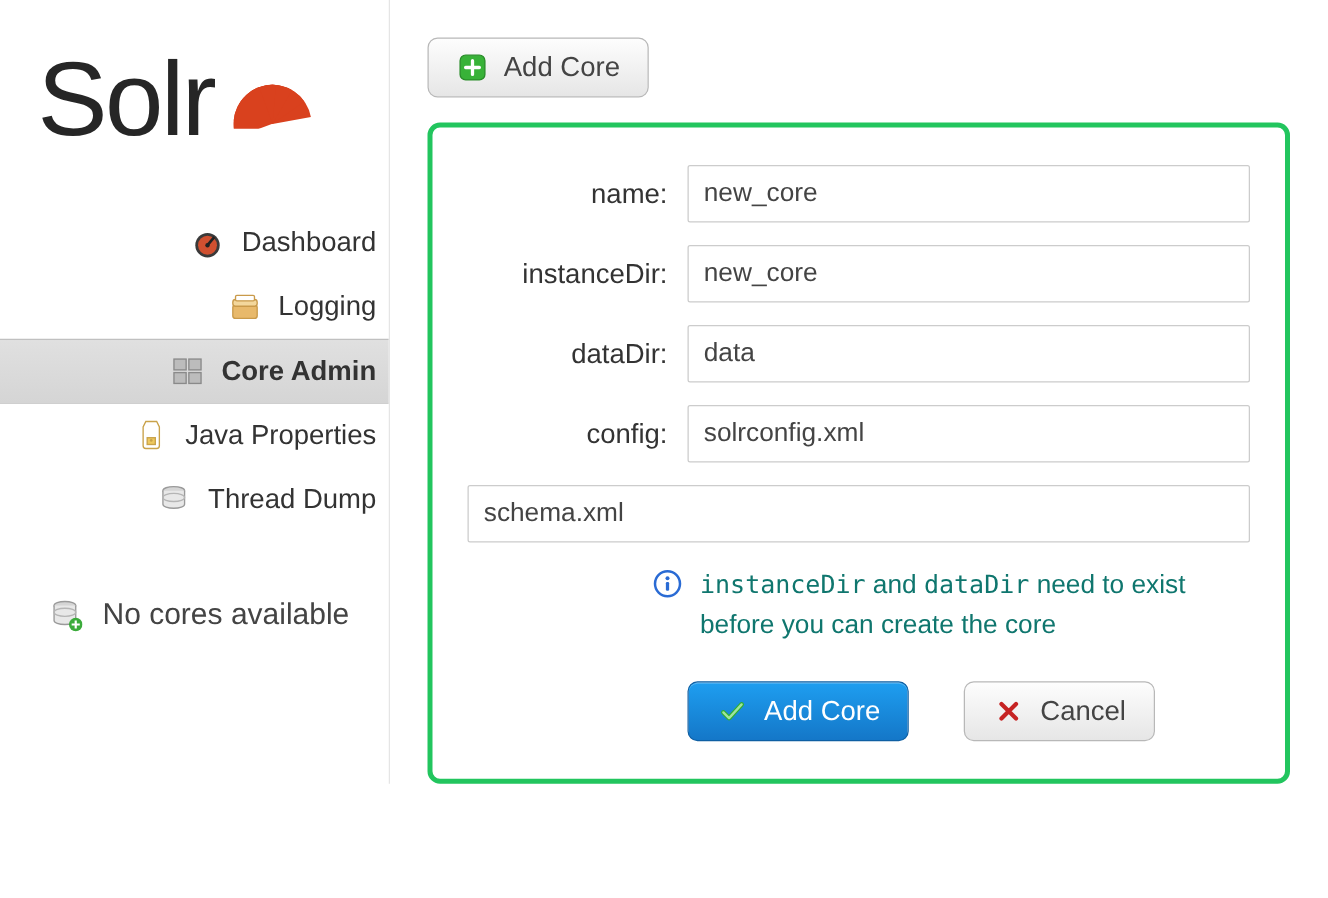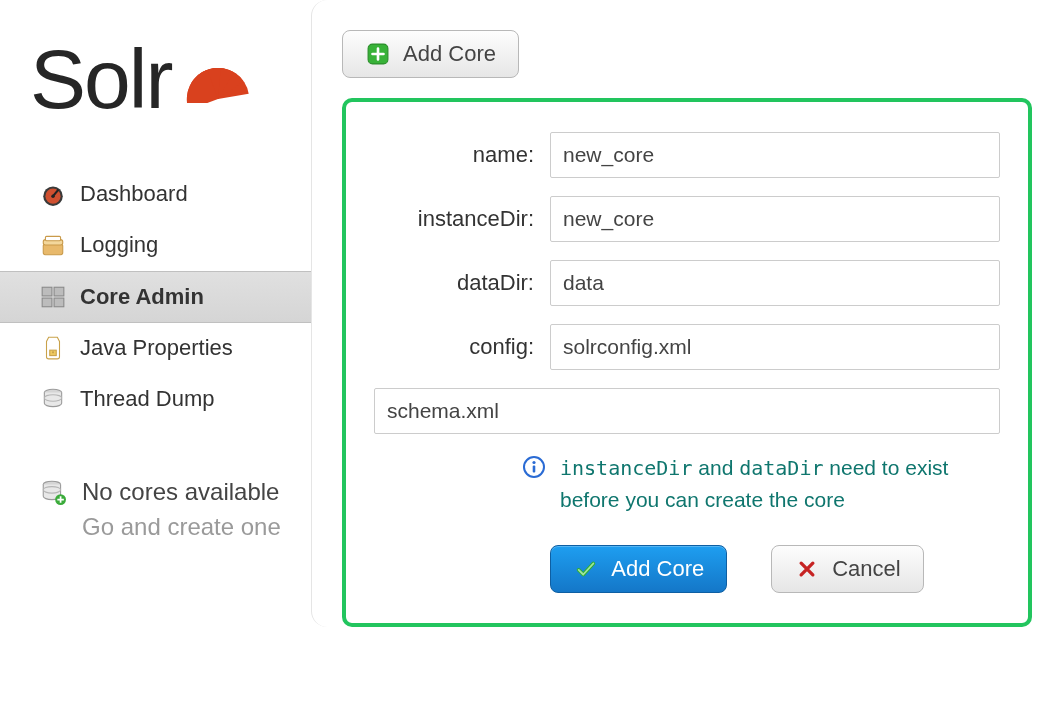--- a/index.html
+++ b/index.html
@@ -32,20 +32,21 @@
   .nav { margin-top: 10px; }
   .nav-item {
     display: flex;
     align-items: center;
     gap: 14px;
     padding: 12px 10px 12px 40px;
     font-size: 22px;
     color: #333;
     cursor: pointer;
     border-bottom: 1px solid transparent;
+    justify-content: flex-end;
   }
   .nav-item.active {
     background: linear-gradient(#e0e0e0, #d5d5d5);
     border-top: 1px solid #c0c0c0;
     border-bottom: 1px solid #c0c0c0;
     font-weight: 600;
   }
   .ico { width: 26px; height: 26px; display: inline-flex; align-items: center; justify-content: center; }
   .core-status {
     display: flex;
@@ -53,21 +54,20 @@
     gap: 16px;
     padding: 20px 10px 0 40px;
     margin-top: 30px;
   }
   .core-status-text { font-size: 24px; line-height: 1.45; color: #444; }
   .core-status-sub { color: #9a9a9a; }
   .main {
     flex: 1;
     padding: 30px 30px 0 30px;
     border-left: 1px solid #e5e5e5;
-    border-radius: 16px;
   }
   .btn {
     display: inline-flex;
     align-items: center;
     gap: 12px;
     font-size: 22px;
     padding: 10px 22px;
     border-radius: 8px;
     cursor: pointer;
     border: 1px solid #b8b8b8;
@@ -208,21 +208,20 @@
         <svg viewBox="0 0 24 24" width="28" height="28">
             <ellipse cx="11" cy="5" rx="8" ry="3" fill="#d5d5d5" stroke="#9a9a9a"></ellipse>
             <path d="M3 5 v11 a8 3 0 0 0 16 0 v-11" fill="#e8e8e8" stroke="#9a9a9a"></path>
             <ellipse cx="11" cy="10" rx="8" ry="3" fill="none" stroke="#b5b5b5"></ellipse>
             <circle cx="19" cy="19" r="5" fill="#3bab3b"></circle>
             <path d="M19 16 v6 M16 19 h6" stroke="#fff" stroke-width="1.6"></path>
           </svg>
       </span>
       <div class="core-status-text">
         <div>No cores available</div>
-        <div class="core-status-sub">Go and create one</div>
       </div>
     </div>
   </aside>
 
   <main class="main">
     <button class="btn">
       <span class="ico">
         <svg viewBox="0 0 20 20" width="22" height="22">
             <rect x="1" y="1" width="18" height="18" rx="4" fill="#38b238" stroke="#2a8e2a"></rect>
             <path d="M10 5 v10 M5 10 h10" stroke="#fff" stroke-width="2.4" stroke-linecap="round"></path>

